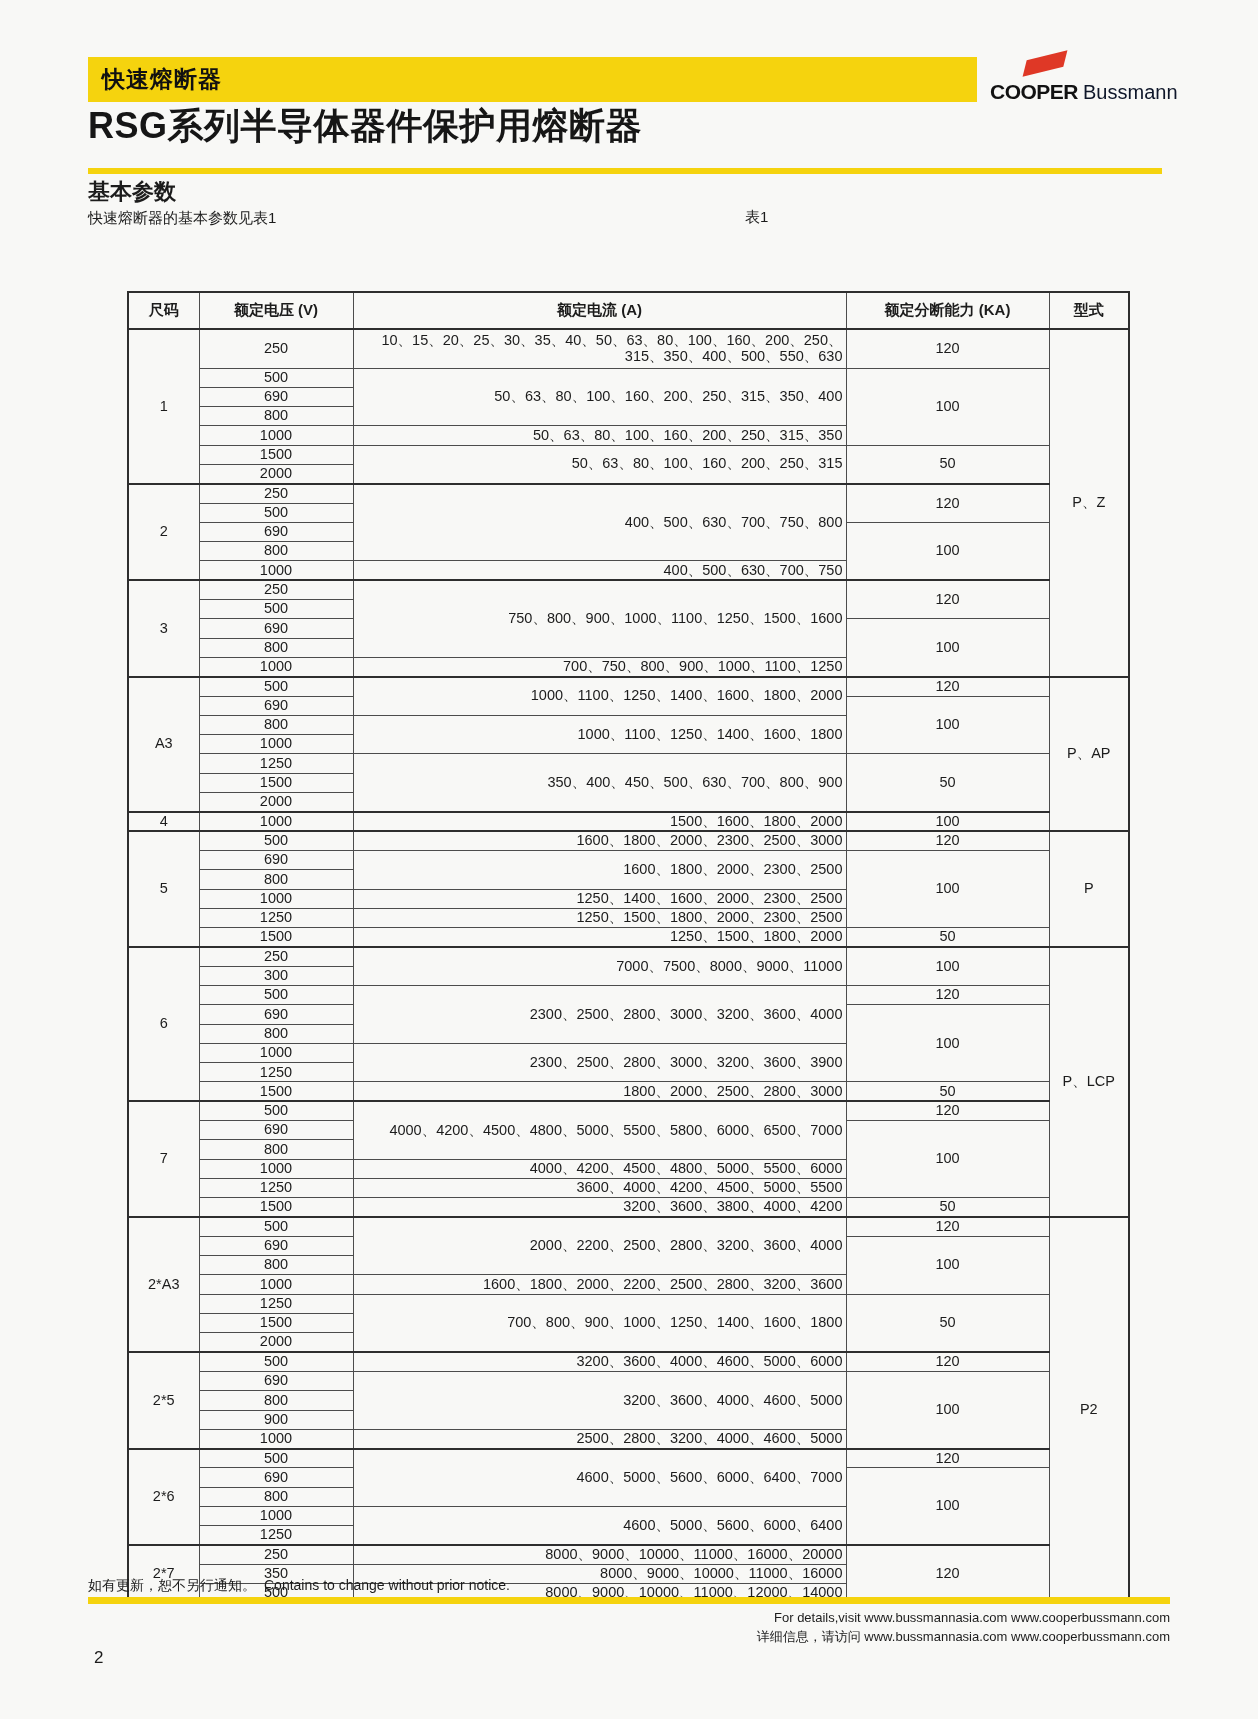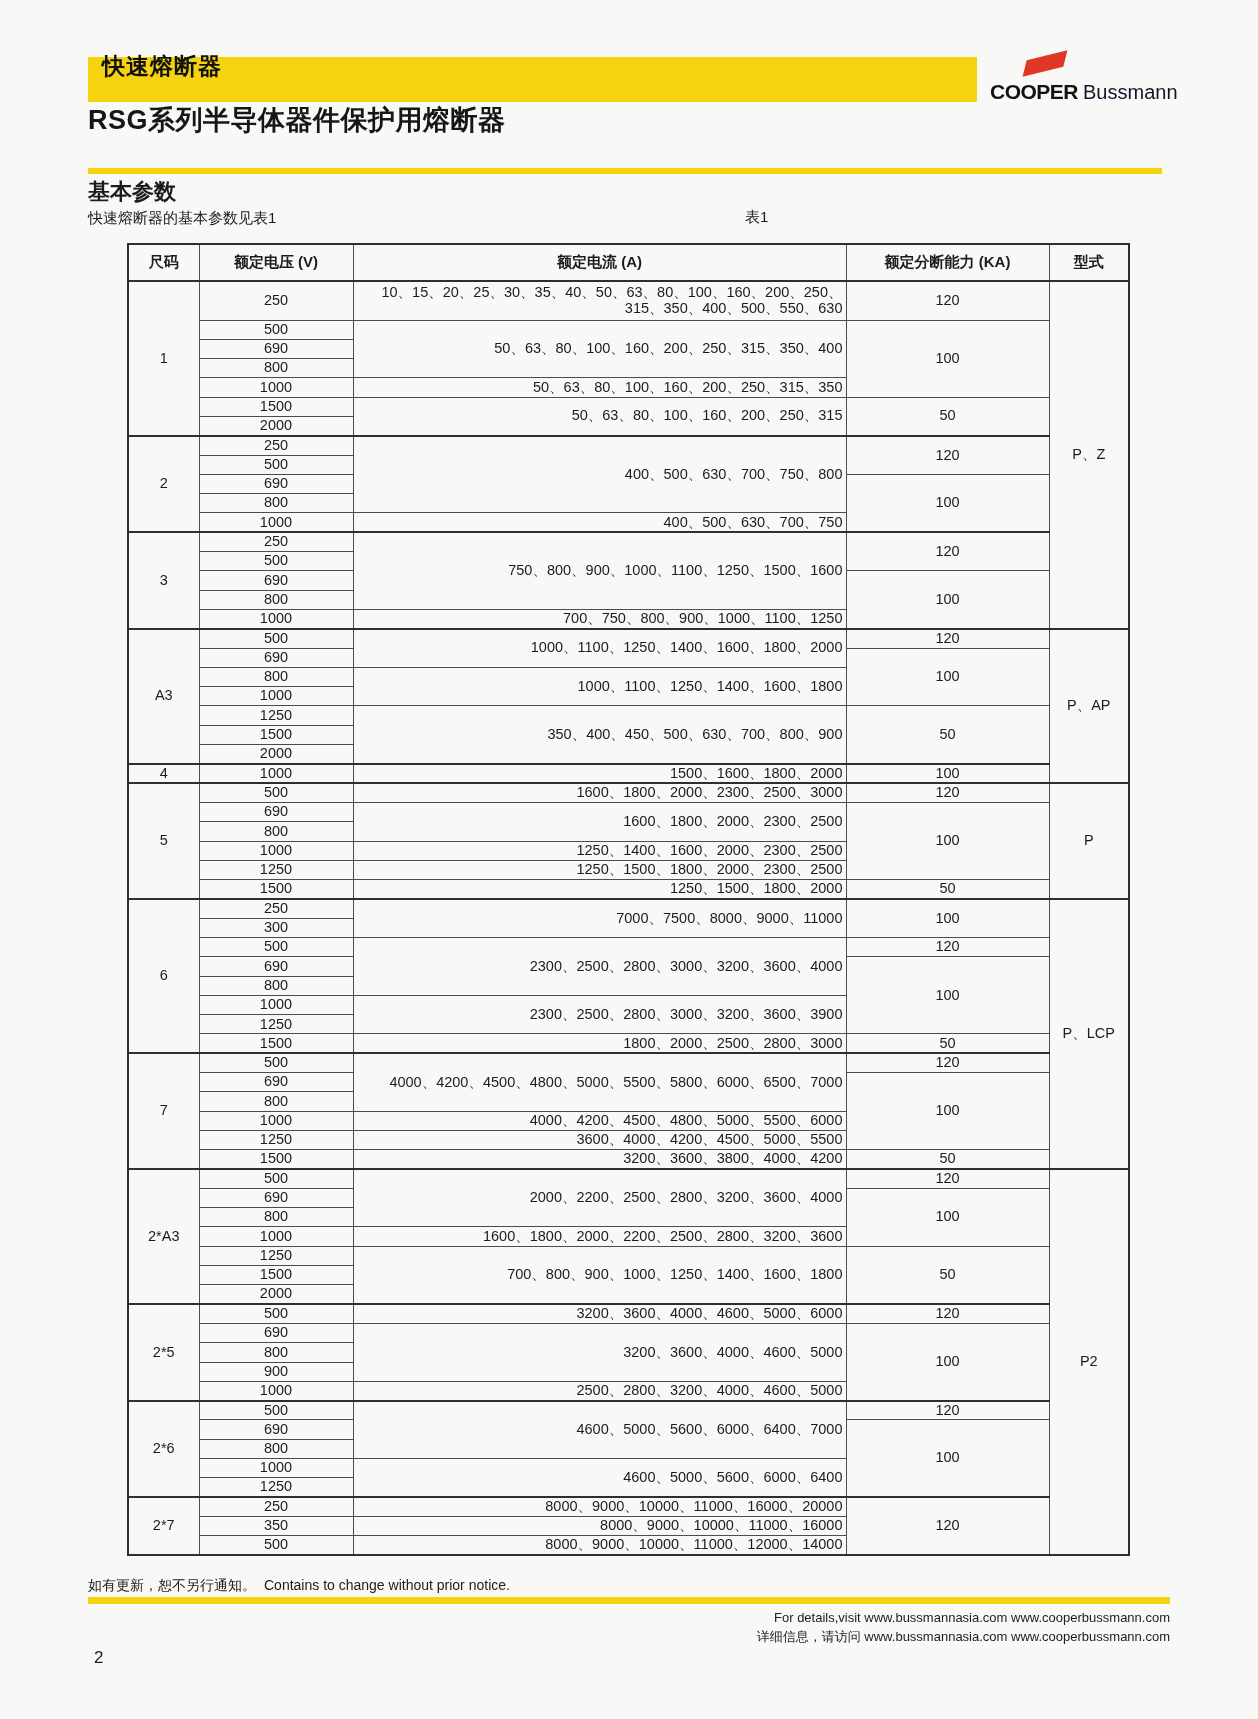--- a/index.html
+++ b/index.html
@@ -1,37 +1,37 @@
 <!DOCTYPE html>
 <html><head>
 <meta charset="utf-8">
 <style>
   * { margin:0; padding:0; box-sizing:border-box; }
   html,body { background:#e9e9e9; }
   body { font-family:"Liberation Sans","DejaVu Sans",sans-serif; }
   .page { position:relative; width:1258px; height:1719px; background:#f8f8f6; margin:0 auto; overflow:hidden; color:#1c1c1c; }
 
   
-  .header-bar { position:absolute; left:88px; top:57px; width:889px; height:45px; background:#f5d30e; display:flex; align-items:flex-end; padding:0 0 20px 14px; }
+  .header-bar { position:absolute; left:88px; top:57px; width:889px; height:45px; background:#f5d30e; display:flex; align-items:flex-end; padding:0 0 7px 14px; }
   .header-bar .bar-label { font-size:23px; font-weight:bold; color:#111; letter-spacing:1px; }
   .logo { position:absolute; left:990px; top:54px; width:180px; height:52px; }
   .logo .flag { position:absolute; left:34px; top:2px; width:42px; height:15px; background:#df3826; transform:rotate(-14deg) skewX(-28deg); }
   .logo .brand { position:absolute; left:0; bottom:2px; white-space:nowrap; }
   .logo .cooper { font-size:21px; font-weight:800; letter-spacing:-0.5px; color:#121212; }
   .logo .bussmann { font-size:20px; color:#0f172a; margin-left:5px; }
 
-  .doc-title { position:absolute; left:88px; top:102px; font-size:27px; font-weight:bold; color:#161616; letter-spacing:0.5px; }
+  .doc-title { position:absolute; left:88px; top:102px; font-size:36px; font-weight:bold; color:#161616; letter-spacing:0.5px; }
   .rule1 { position:absolute; left:88px; top:168px; width:1074px; height:6px; background:#f5d30e; }
   .section-heading { position:absolute; left:88px; top:177px; font-size:22px; font-weight:bold; }
   .intro-text { position:absolute; left:88px; top:209px; font-size:15px; }
   .table-caption { position:absolute; left:745px; top:208px; font-size:15px; }
 
   
   .table-wrap { position:absolute; left:127px; top:243px; width:1003px; }
-  table.params { width:1001px; border-collapse:collapse; table-layout:fixed; border:2px solid #2e2e2e; }
+  table.params { width:1001px; border-collapse:collapse; table-layout:fixed; border:2px solid #2e2e2e;margin-top:48px; }
   table.params th, table.params td { border:1px solid #4c4c4c; vertical-align:middle; }
   table.params th { height:37px; font-size:15px; font-weight:bold; text-align:center; border-bottom:2px solid #2e2e2e; }
   table.params td { font-size:14.5px; line-height:1.08; padding:0 3px; text-align:center; }
   table.params td.c-cur { text-align:right; padding-left:5px; }
   table.params tr { height:19.3px; }
   table.params tr.tall { height:39px; }
   table.params td.sec { border-top:2px solid #2e2e2e; }
 
   
   .footer-notice { position:absolute; left:88px; top:1577px; font-size:14px; }

